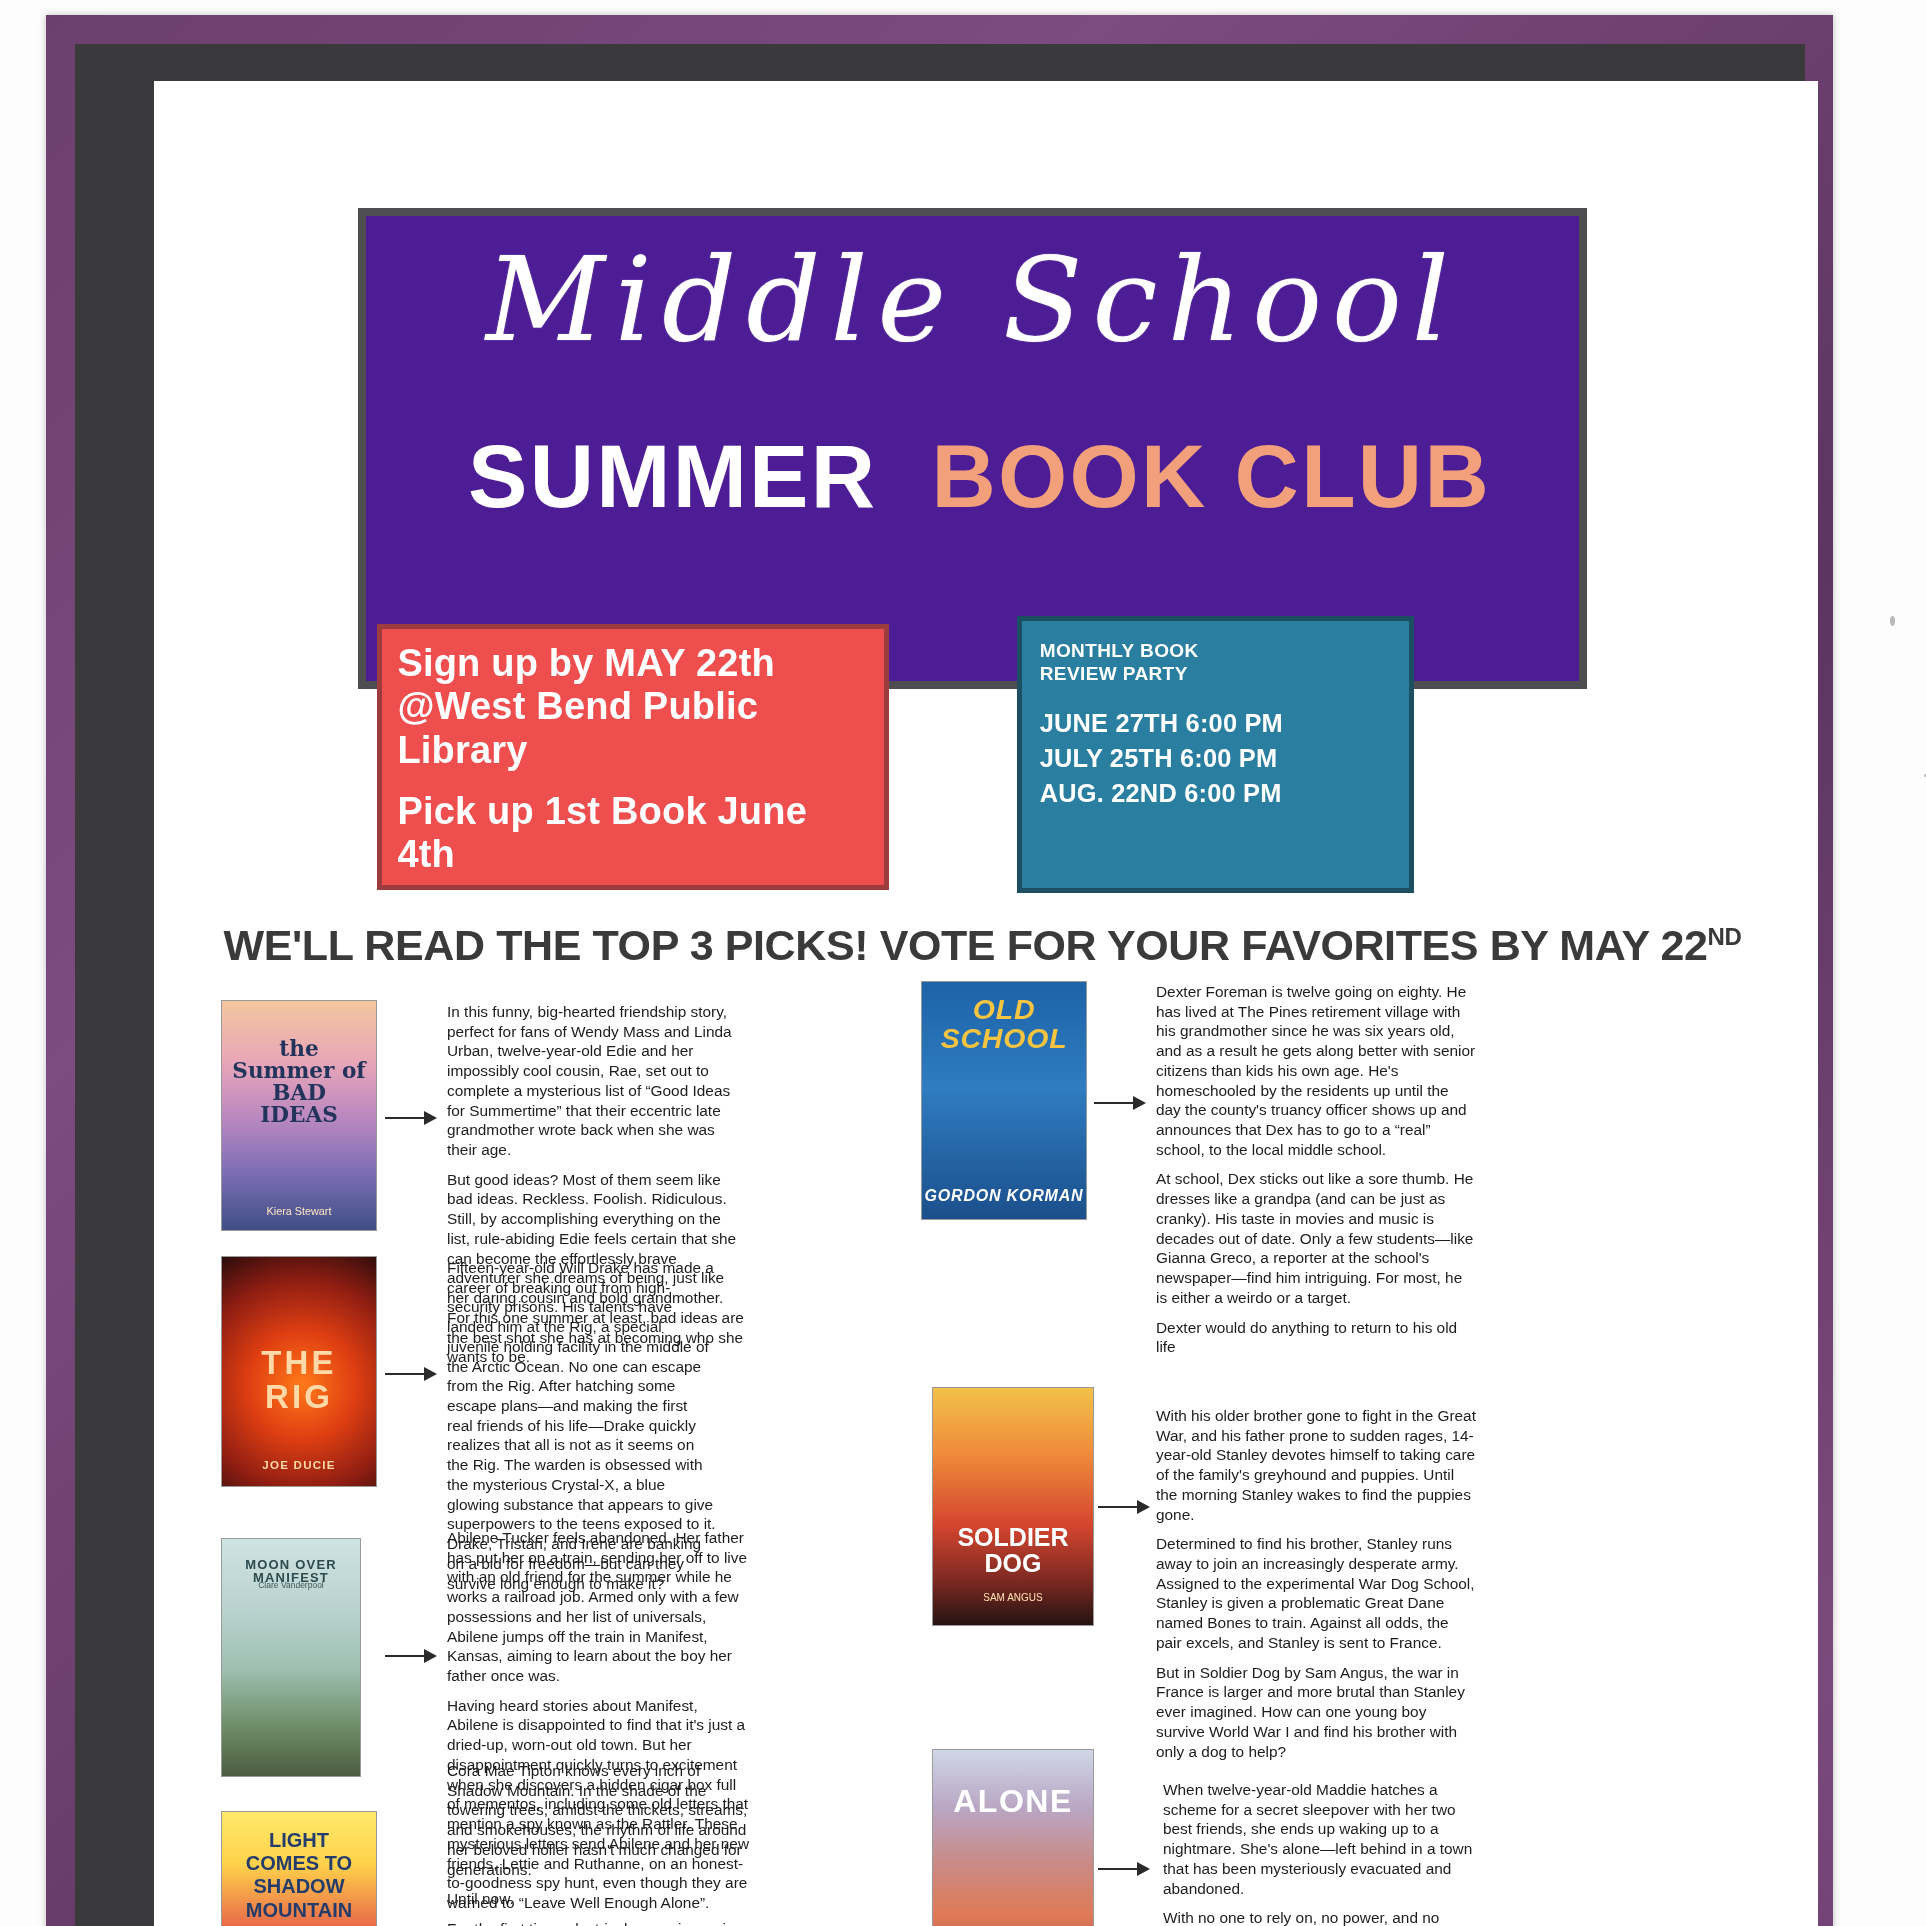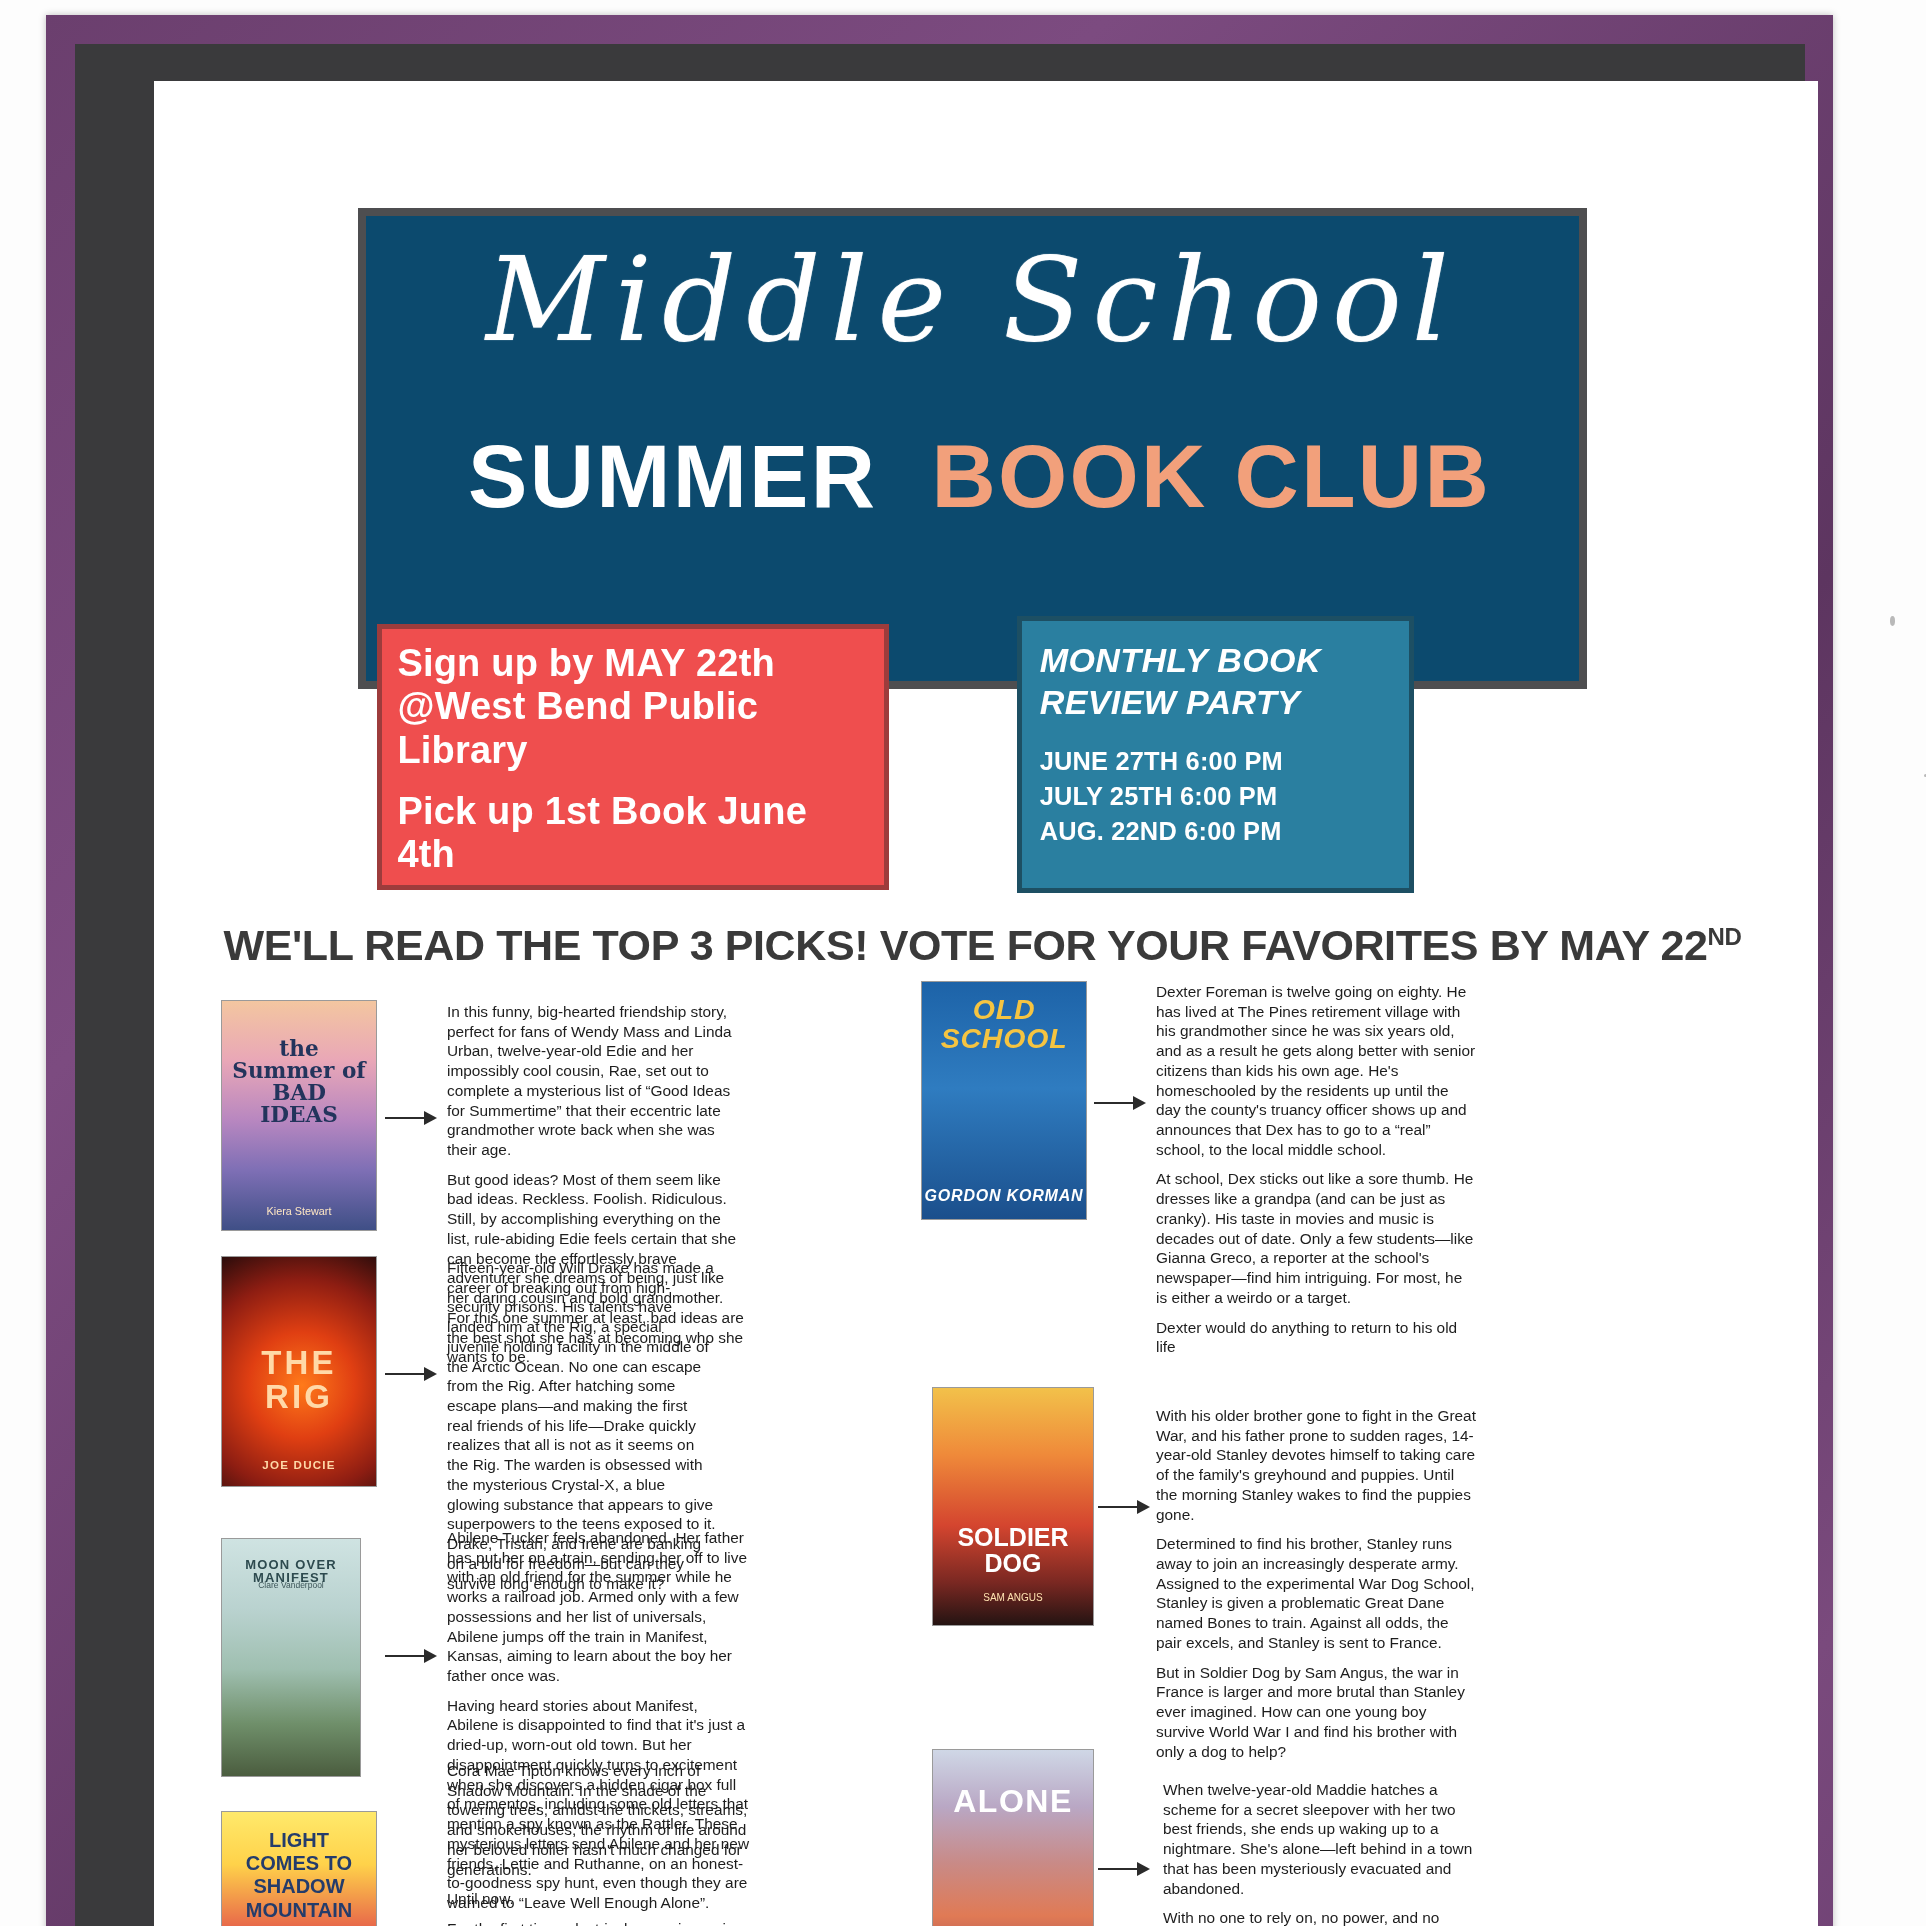--- a/index.html
+++ b/index.html
@@ -49,21 +49,21 @@
     background: #ffffff;
   }
 
   
   .title-banner {
     position: absolute;
     left: 358px;
     top: 208px;
     width: 1229px;
     height: 481px;
-    background: #0c4a6e;
+    background: #4c1d95;
     border: 8.5px solid #4e4e50;
     box-sizing: border-box;
   }
   .script-title {
     position: absolute;
     left: 0; right: 0;
     top: 23px;
     text-align: center;
     color: #ffffff;
     font-family: "DejaVu Serif", serif;
@@ -115,25 +115,24 @@
     top: 616px;
     width: 397px;
     height: 277px;
     background: #2a7fa0;
     border: 5.4px solid #1d4f63;
     box-sizing: border-box;
     padding: 17.7px 11.6px 0 17.7px;
     color: #ffffff;
   }
   .party-head {
-    font-size: 34px;
+    font-size: 19px;
     font-weight: bold;
     line-height: 1.25;
     letter-spacing: 0.4px;
-    font-style: italic;
   }
   .party-date {
     font-size: 25.4px;
     font-weight: bold;
     line-height: 1.38;
     letter-spacing: 0.2px;
   }
   .party-gap { height: 20px; }
 
   

